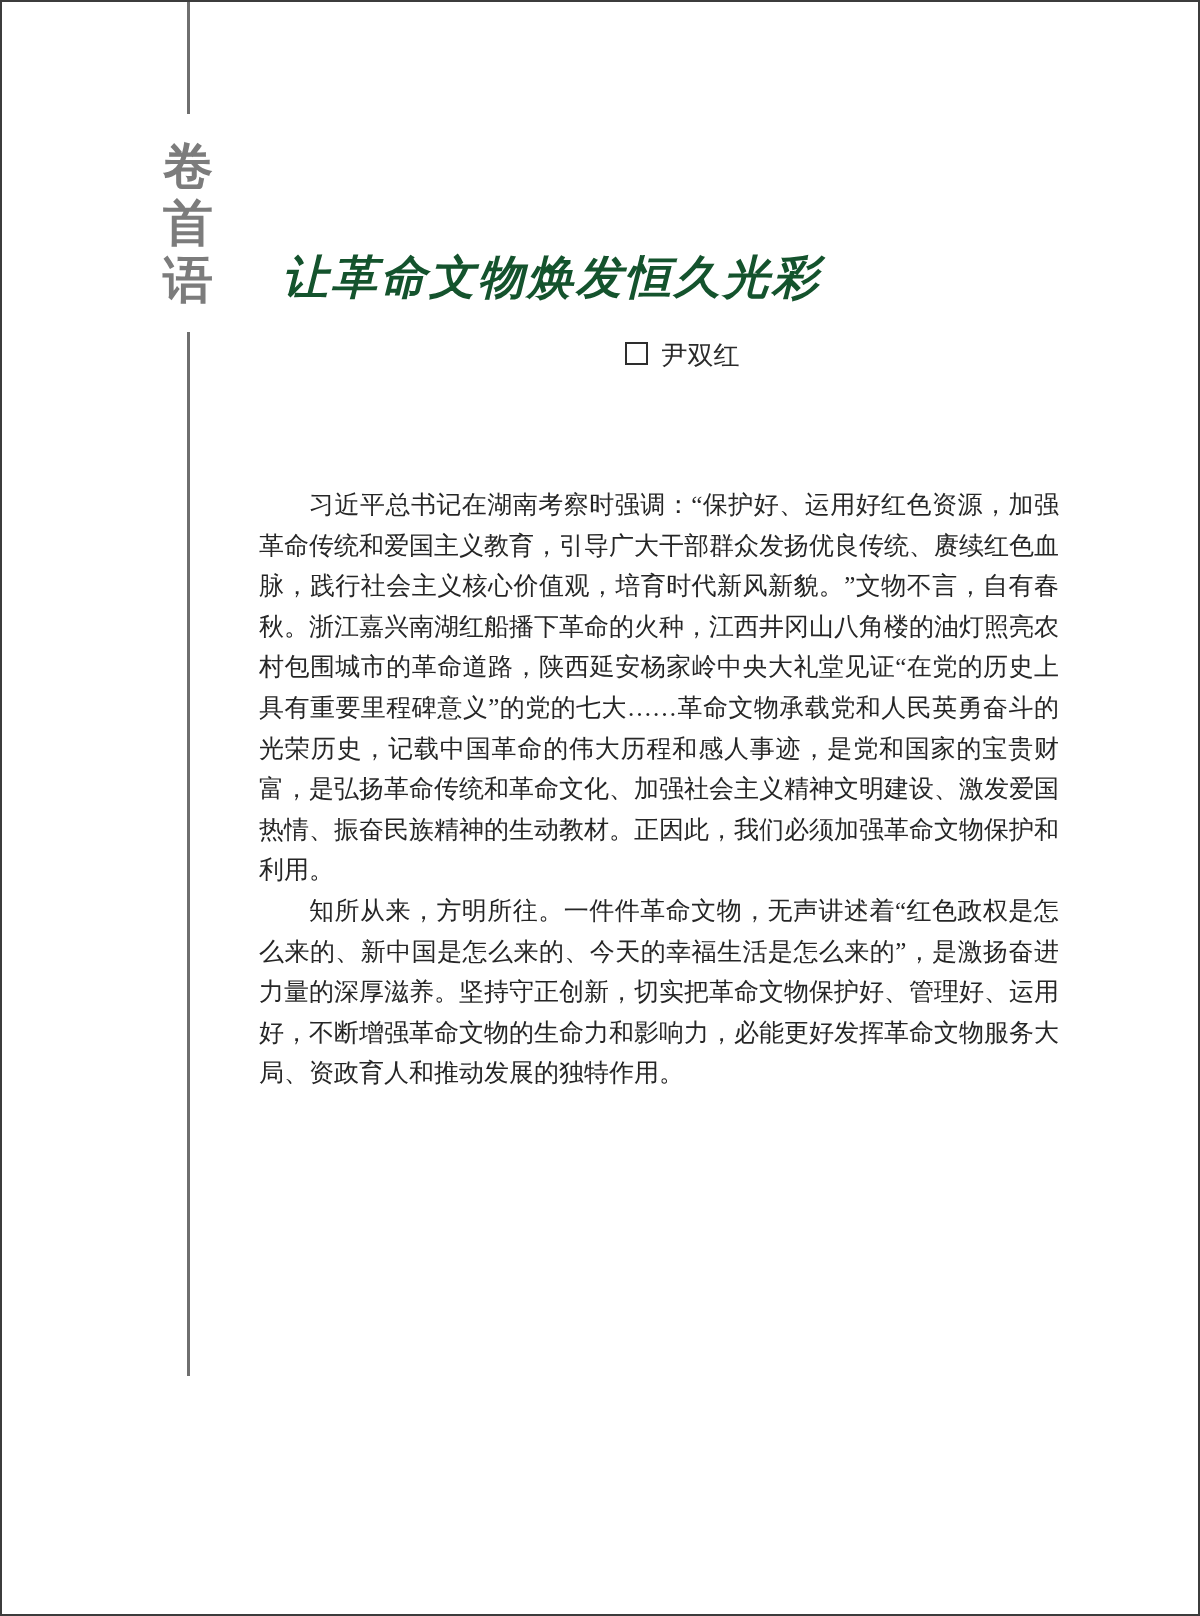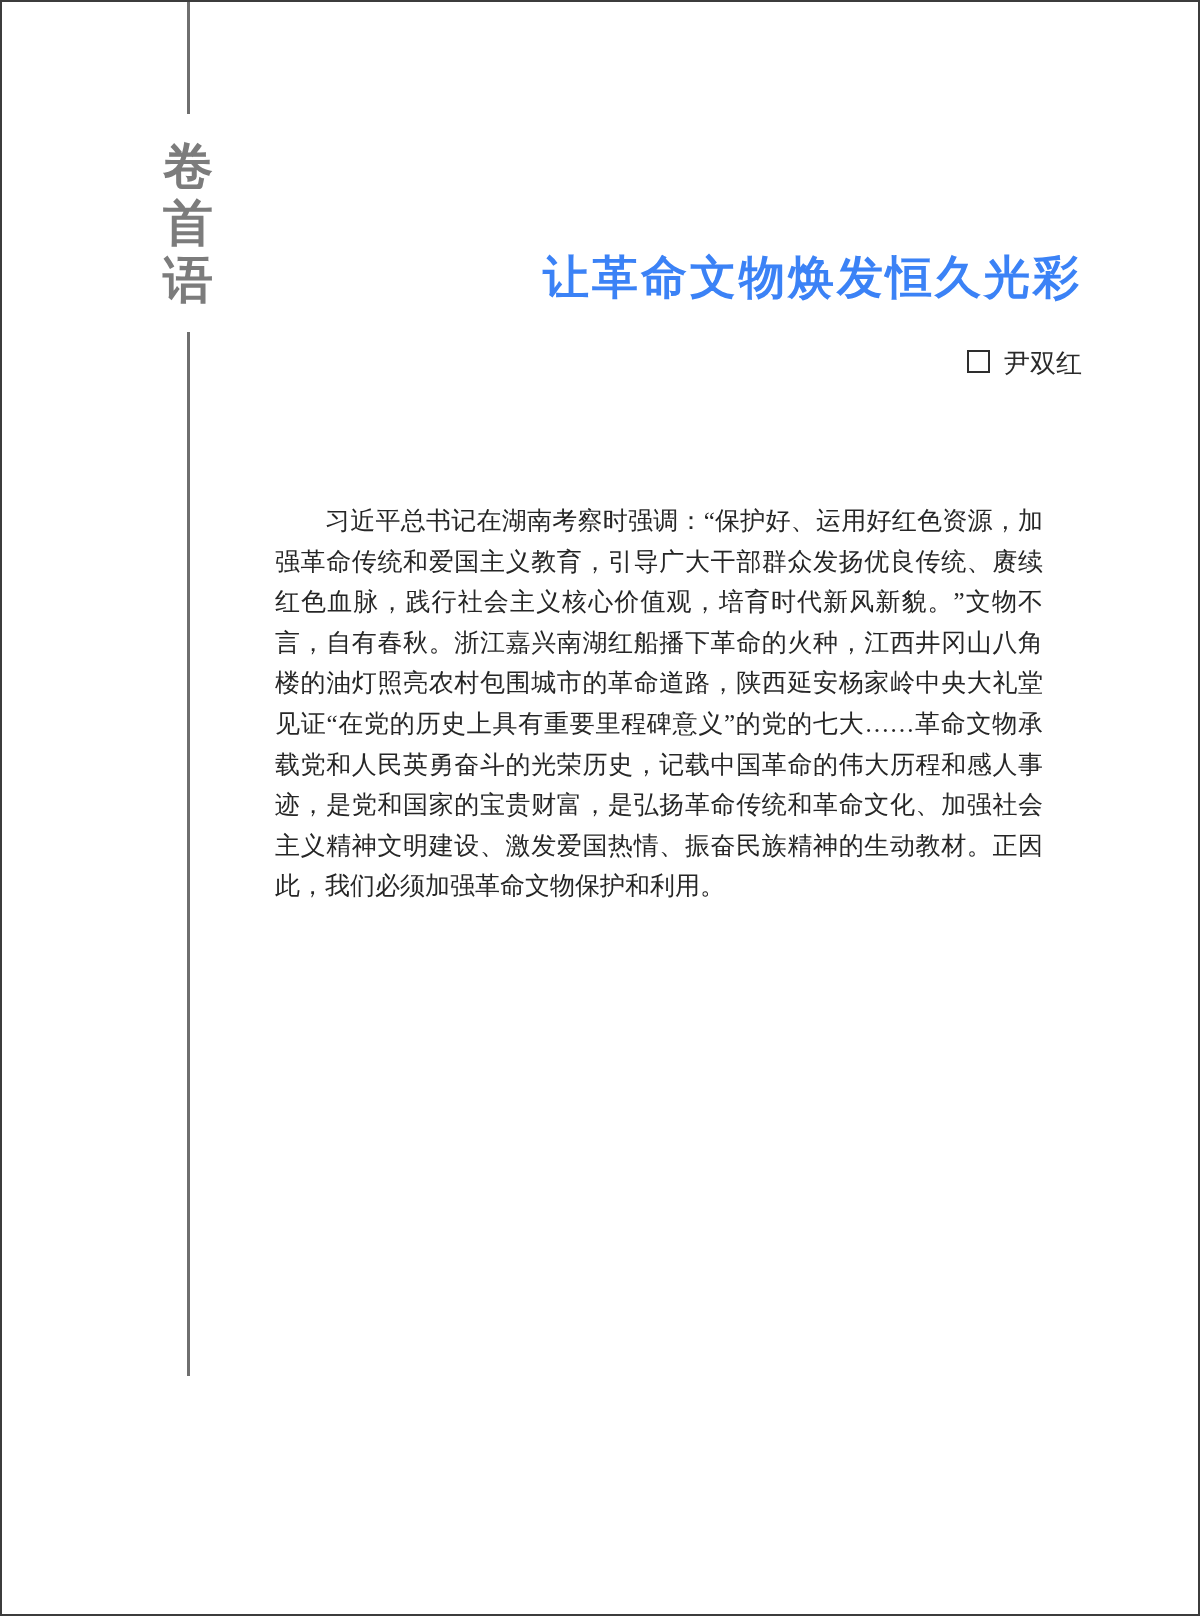--- a/index.html
+++ b/index.html
@@ -42,37 +42,38 @@
     color: #7c7c7c;
     letter-spacing: 0;
   }
   
   .title {
     position: absolute;
     left: 280px;
     top: 246px;
     width: 800px;
     margin: 0;
-    text-align: right;
+    text-align: left;
     font-family: "Liberation Serif", "DejaVu Serif", serif;
     font-weight: 700;
     font-size: 46px;
     line-height: 60px;
     letter-spacing: 3px;
-    color: #3b82f6;
+    color: #14532d;
     white-space: nowrap;
+    font-style: italic;
   }
   
   .byline {
     position: absolute;
     left: 280px;
-    top: 348px;
+    top: 338px;
     width: 800px;
-    text-align: right;
-    font-family: Liberation Mono, monospace;
+    text-align: center;
+    font-family: Liberation Sans, sans-serif;
     font-size: 26px;
     line-height: 30px;
     color: #2a2a2a;
   }
   .author-box {
     display: inline-block;
     width: 19px;
     height: 19px;
     border: 2px solid #2e2e2e;
     background: #ffffff;
@@ -85,21 +86,21 @@
     left: 257px;
     top: 483px;
     width: 800px;
     font-family: "Liberation Serif", "DejaVu Serif", serif;
     font-size: 25px;
     line-height: 40.6px;
     color: #262626;
     text-align: justify;
   }
   .body-text p {
-    margin: 16px;
+    margin: 0;
     padding: 0;
     text-indent: 2em;
   }
 </style>
 </head>
 <body>
 
 <div class="page">
 
   <div class="rule rule-top"></div>
@@ -113,15 +114,16 @@
   <div class="rule rule-bottom"></div>
 
   <h1 class="title">让革命文物焕发恒久光彩</h1>
 
   <div class="byline">
     <span class="author-box"></span><span>尹双红</span>
   </div>
 
   <div class="body-text">
     <p>习近平总书记在湖南考察时强调：“保护好、运用好红色资源，加强革命传统和爱国主义教育，引导广大干部群众发扬优良传统、赓续红色血脉，践行社会主义核心价值观，培育时代新风新貌。”文物不言，自有春秋。浙江嘉兴南湖红船播下革命的火种，江西井冈山八角楼的油灯照亮农村包围城市的革命道路，陕西延安杨家岭中央大礼堂见证“在党的历史上具有重要里程碑意义”的党的七大……革命文物承载党和人民英勇奋斗的光荣历史，记载中国革命的伟大历程和感人事迹，是党和国家的宝贵财富，是弘扬革命传统和革命文化、加强社会主义精神文明建设、激发爱国热情、振奋民族精神的生动教材。正因此，我们必须加强革命文物保护和利用。</p>
+    <p>知所从来，方明所往。一件件革命文物，无声讲述着“红色政权是怎么来的、新中国是怎么来的、今天的幸福生活是怎么来的”，是激扬奋进力量的深厚滋养。坚持守正创新，切实把革命文物保护好、管理好、运用好，不断增强革命文物的生命力和影响力，必能更好发挥革命文物服务大局、资政育人和推动发展的独特作用。</p>
   </div>
 
 </div>
 
 </body></html>

